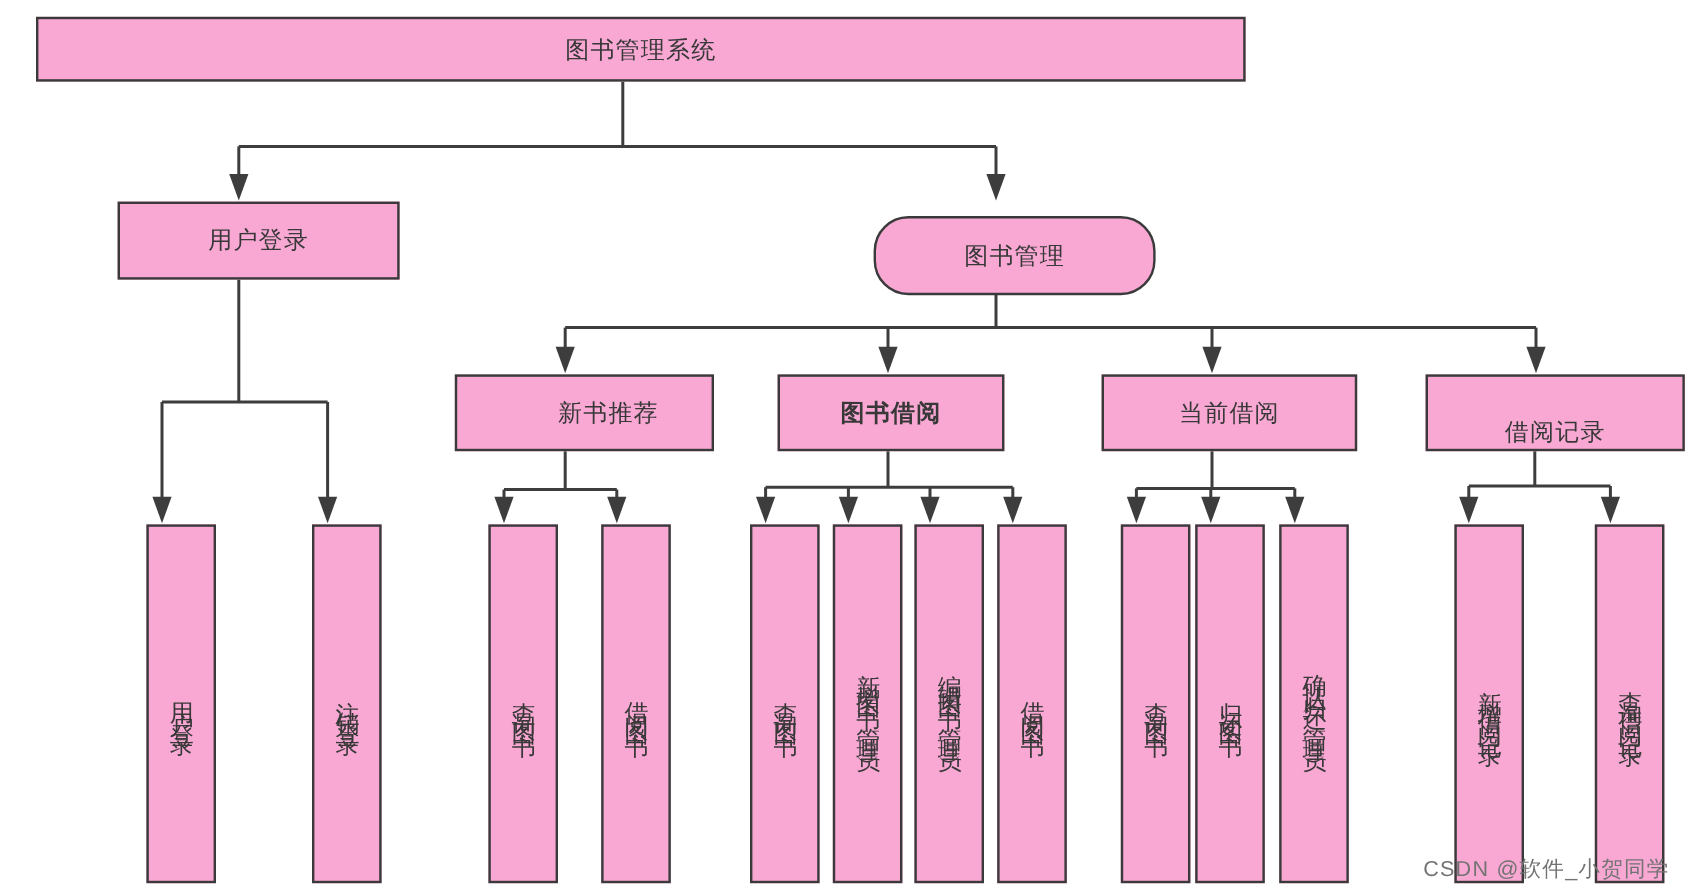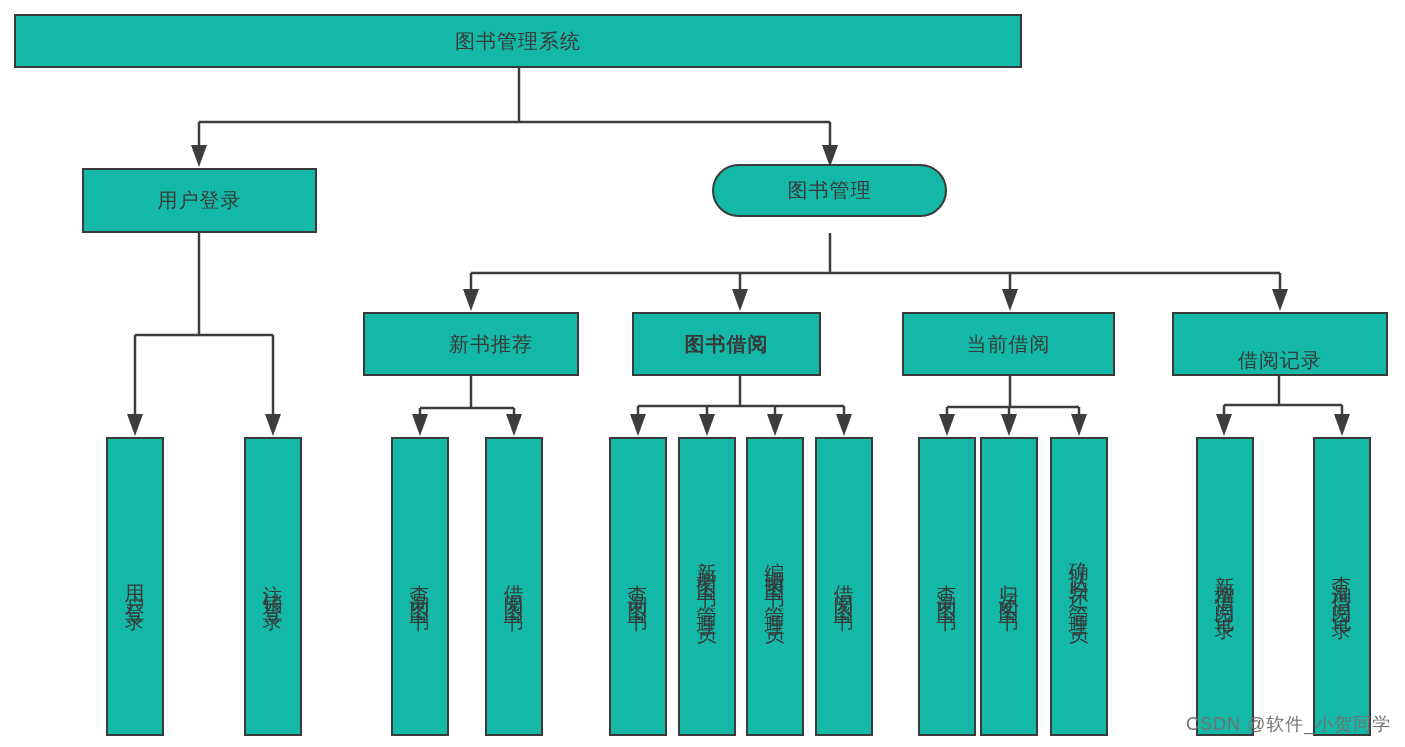--- a/index.html
+++ b/index.html
@@ -8,27 +8,28 @@
     width:1405px;height:747px;
     background:#ffffff;
     font-family:"Liberation Sans","DejaVu Sans",sans-serif;
     overflow:hidden;
   }
   .connectors{position:absolute;left:0;top:0;z-index:1;}
   .box{
     position:absolute;
     box-sizing:border-box;
     border:2px solid #3a3a3a;
-    background:#14b8a6;
+    background:#f9a8d4;
     display:flex;
     align-items:center;
     justify-content:center;
     color:#383838;
     font-size:20px;
     z-index:2;
+    margin-left:16px;
   }
   .box.h span{white-space:nowrap;letter-spacing:1px;}
   .box.v{width:58px;height:299px;}
   .box.v span{
     writing-mode:vertical-rl;
     text-orientation:mixed;
     line-height:1;
     letter-spacing:9px;
     white-space:nowrap;
   }
@@ -116,21 +117,21 @@
     </g>
   </svg>
 
   <div class="box h" style="left:14px;top:14px;width:1008px;height:54px;">
     <span>图书管理系统</span>
   </div>
 
   <div class="box h" style="left:82px;top:168px;width:235px;height:65px;">
     <span>用户登录</span>
   </div>
-  <div class="box h" style="left:712px;top:164px;width:235px;height:53px;border-radius:29px;">
+  <div class="box h" style="left:712px;top:180px;width:235px;height:66px;border-radius:29px;">
     <span>图书管理</span>
   </div>
 
   <div class="box h" style="left:363px;top:312px;width:216px;height:64px;padding-left:40px;">
     <span>新书推荐</span>
   </div>
   <div class="box h" style="left:632px;top:312px;width:189px;height:64px;font-weight:bold;">
     <span>图书借阅</span>
   </div>
   <div class="box h" style="left:902px;top:312px;width:213px;height:64px;">

